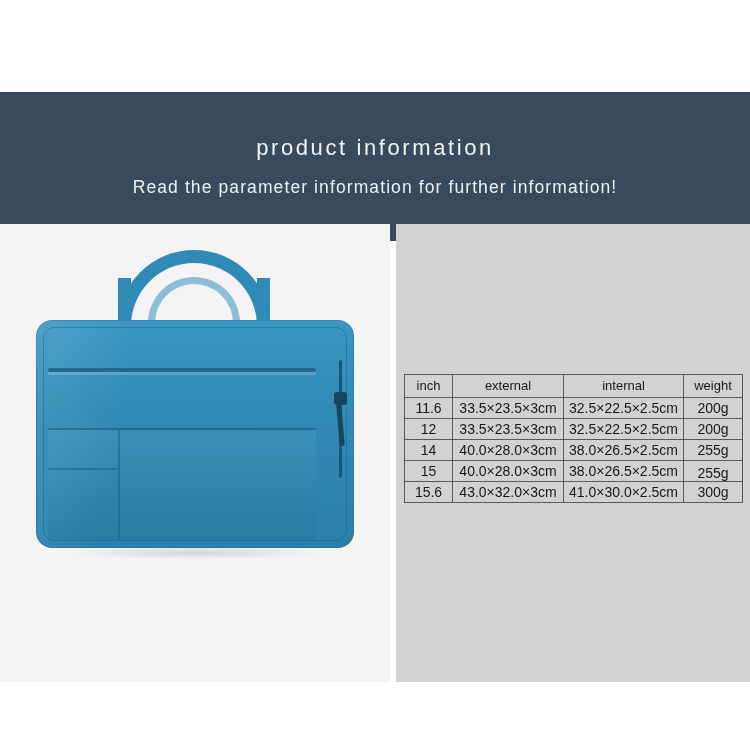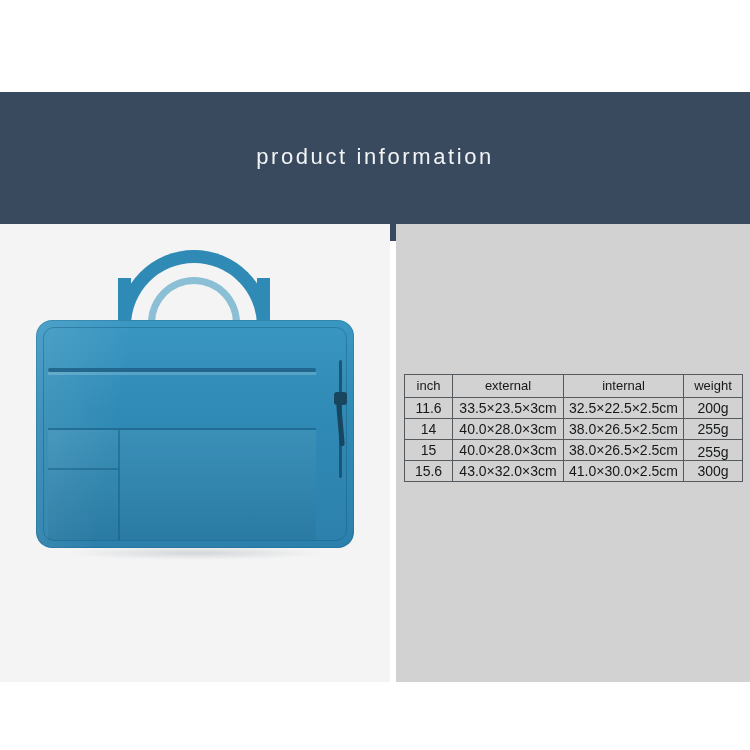--- a/index.html
+++ b/index.html
@@ -270,20 +270,21 @@
   }
   td.weight-low { vertical-align: bottom; padding-bottom: 1px; }
 </style>
 </head>
 <body>
 
 <div id="page">
 
   <div class="banner">
     <div class="banner-title">product information</div>
+    <div class="banner-subtitle">Read the parameter information for further information!</div>
   </div>
 
   <div class="panel-left"></div>
   <div class="panel-right"></div>
 
   <div class="bag-stage">
     <div class="bag">
       <div class="handle-root-l"></div>
       <div class="handle-root-r"></div>
       <div class="handle"></div>
@@ -319,20 +320,26 @@
         </tr>
       </thead>
       <tbody>
         <tr>
           <td class="inch">11.6</td>
           <td>33.5×23.5×3cm</td>
           <td>32.5×22.5×2.5cm</td>
           <td>200g</td>
         </tr>
         <tr>
+          <td class="inch">12</td>
+          <td>33.5×23.5×3cm</td>
+          <td>32.5×22.5×2.5cm</td>
+          <td>200g</td>
+        </tr>
+        <tr>
           <td class="inch">14</td>
           <td>40.0×28.0×3cm</td>
           <td>38.0×26.5×2.5cm</td>
           <td>255g</td>
         </tr>
         <tr>
           <td class="inch">15</td>
           <td>40.0×28.0×3cm</td>
           <td>38.0×26.5×2.5cm</td>
           <td class="weight-low">255g</td>

